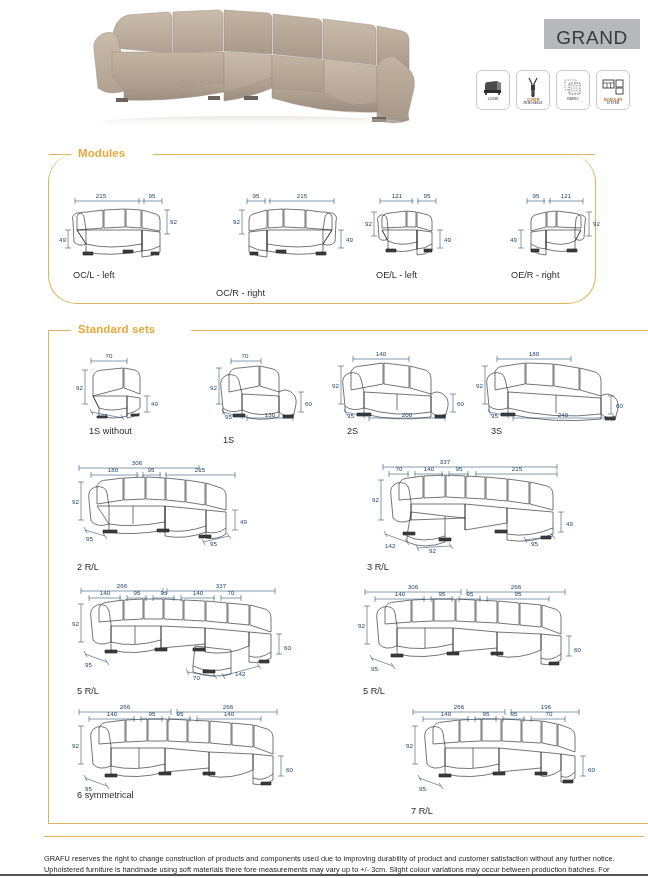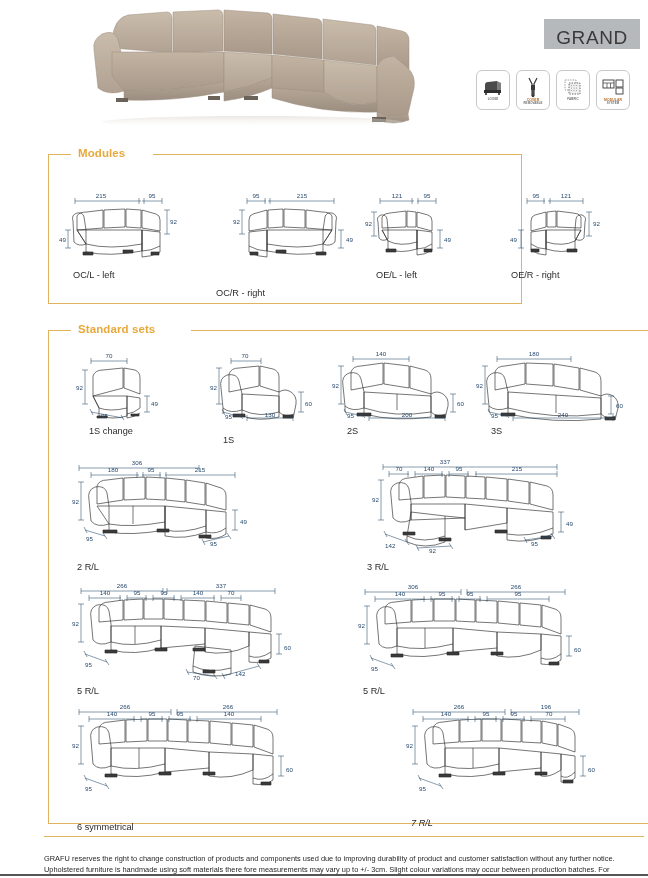--- a/index.html
+++ b/index.html
@@ -174,21 +174,21 @@
       </div>
       <div class="cap">
         <b>MODULAR</b>
         <span>SYSTEM</span>
       </div>
     </div>
 
   </div>
 </div>
 
-<div class="section" id="sec-modules" style="top:154px;width:474px;height:150px;">
+<div class="section" id="sec-modules" style="top:154px;width:548px;height:150px;border-radius:28px;">
   <div class="sec-head">
     <span class="lseg"></span>
     <span class="ttl" style="left:24px;">Modules</span>
     <span class="rseg" style="left:104px;right:0;"></span>
   </div>
 
   <div class="item" style="left:14px;top:30px;">
     <div class="draw">
       <svg width="140" height="78" viewBox="0 0 140 78">
         <g stroke="#2b2b2b" stroke-width=".65" fill="none">
@@ -364,21 +364,21 @@
             <path d="M25 61 L28 67 M56 67 L59 72"></path>
         </g>
         <g fill="#27496d" font-size="6.2" font-family="'Liberation Sans',sans-serif">
           <text x="44" y="10" text-anchor="middle">70</text>
           <text x="11" y="42">92</text>
           <text x="86" y="58">49</text>
           <text x="36" y="70">95</text>
         </g>
       </svg>
     </div>
-    <div class="cap" style="left:24px;top:78px;">1S change</div>
+    <div class="cap" style="left:24px;top:78px;">1S without</div>
   </div>
 
   <div class="item" style="left:148px;top:18px;">
     <div class="draw">
       <svg width="125" height="72" viewBox="0 0 125 72">
         <g stroke="#2b2b2b" stroke-width=".65" fill="none">
           <path d="M32 44 L32 26 Q34 20 42 20 L62 18 L62 38 Z"></path>
           <path d="M63 18 L76 21 Q82 23 82 29 L82 44 L63 38 Z"></path>
           <path d="M24 40 Q22 30 30 27 Q40 25 42 33 L45 46 L45 62 Q33 66 26 60 Z"></path>
           <path d="M82 44 Q88 40 94 44 Q100 48 99 56 L97 66 Q88 70 82 64 Z"></path>
@@ -764,21 +764,21 @@
           <text x="49" y="14" text-anchor="middle">140</text>
           <text x="89" y="14" text-anchor="middle">95</text>
           <text x="117" y="14" text-anchor="middle">95</text>
           <text x="166" y="14" text-anchor="middle">140</text>
           <text x="9" y="46">92</text>
           <text x="223" y="70">60</text>
           <text x="22" y="89">95</text>
         </g>
       </svg>
     </div>
-    <div class="cap" style="left:14px;top:120px;">6 symmetrical</div>
+    <div class="cap" style="left:14px;top:88px;">6 symmetrical</div>
   </div>
 
   <div class="item" style="left:348px;top:372px;">
     <div class="draw">
       <svg width="205" height="98" viewBox="0 0 205 98">
         <g stroke="#2b2b2b" stroke-width=".65" fill="none">
           <path d="M36 42 L36 26 Q38 20 46 20 L62 18 L62 40 Z"></path>
           <path d="M63 18 L84 17 L84 39 L63 40 Z"></path>
           <path d="M85 17 L104 17 L104 39 L85 39 Z"></path>
           <path d="M105 17 L124 18 L124 40 L105 39 Z"></path>
@@ -817,21 +817,21 @@
           <text x="49" y="14" text-anchor="middle">140</text>
           <text x="89" y="14" text-anchor="middle">95</text>
           <text x="117" y="14" text-anchor="middle">95</text>
           <text x="152" y="14" text-anchor="middle">70</text>
           <text x="9" y="46">92</text>
           <text x="191" y="70">60</text>
           <text x="22" y="89">95</text>
         </g>
       </svg>
     </div>
-    <div class="cap" style="left:14px;top:116px;font-style:italic;">7 R/L</div>
+    <div class="cap" style="left:14px;top:104px;">7 R/L</div>
   </div>
 
 </div>
 
 <div id="footer">
   <p>GRAFU reserves the right to change construction of products and components used due to improving durability of product and customer satisfaction without any further notice. Upholstered furniture is handmade using soft materials there fore measurements may vary up to +/- 3cm. Slight colour variations may occur between production batches. For technological reasons variations in color shades are acceptable.</p>
 </div>
 <div id="footrule"></div>
 
 </body></html>

